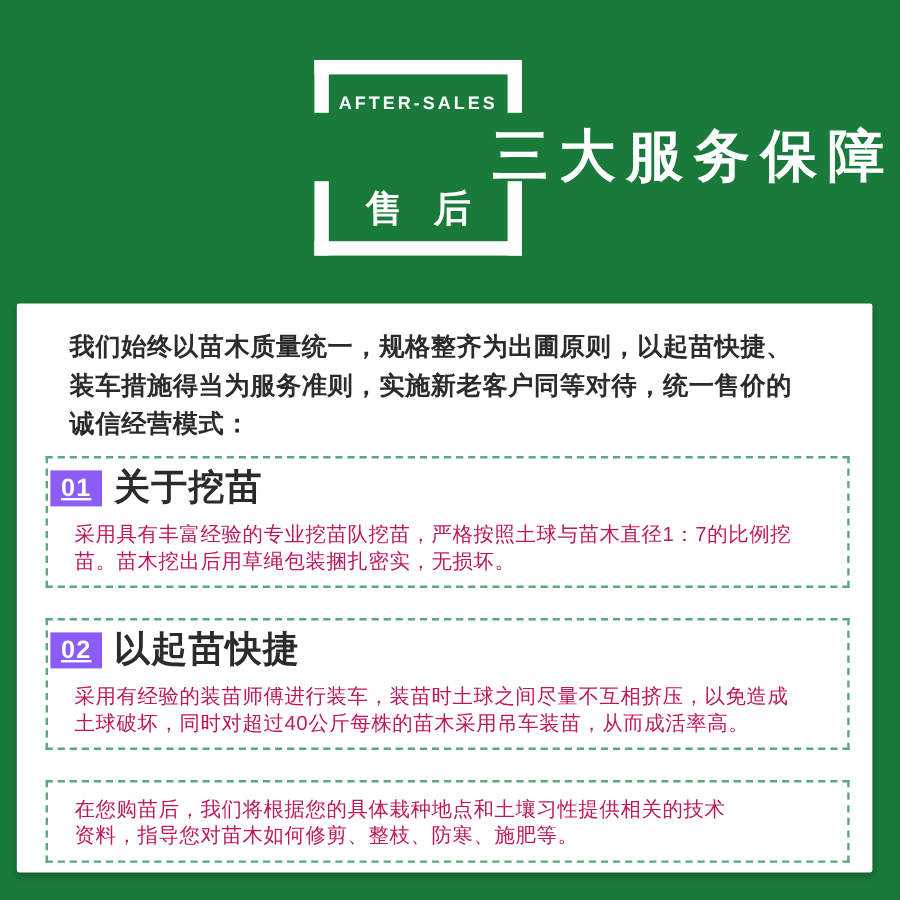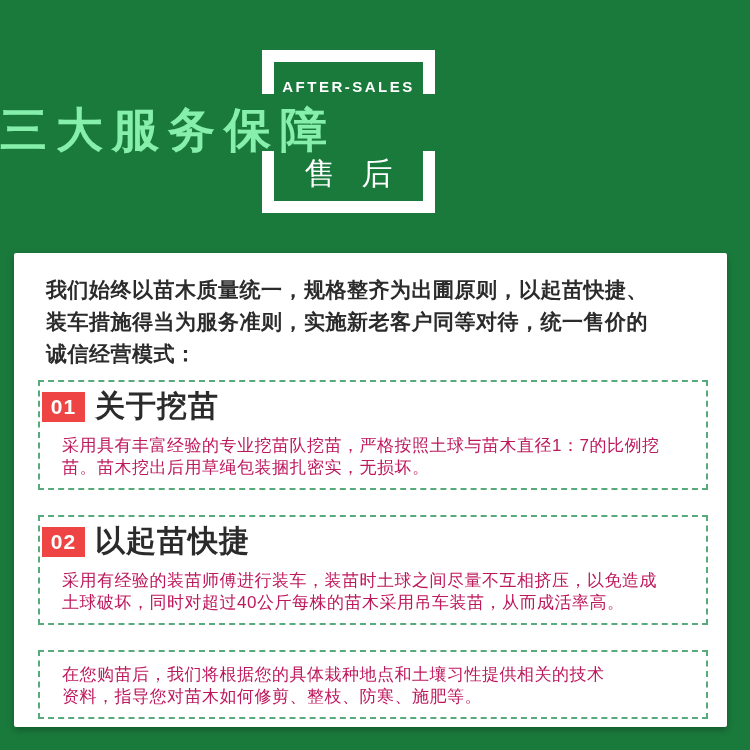--- a/index.html
+++ b/index.html
@@ -24,65 +24,66 @@
   .stub-br { right: 0; bottom: 0; width: 12px; height: 62px; }
 
   .eyebrow {
     position: absolute; left: 262px; top: 78px; width: 173px;
     text-align: center; color: #ffffff;
     font-size: 15px; font-weight: 600; letter-spacing: 2.5px;
     white-space: nowrap;
   }
   .main-title {
     position: absolute; left: 0; top: 99px; width: 746px;
-    text-align: left; color: #86efac;
+    text-align: right; color: #ffffff;
     font-size: 47px; font-weight: bold; letter-spacing: 9px;
     white-space: nowrap;
   }
   .sub-title {
     position: absolute; left: 262px; top: 153px; width: 173px;
     text-align: center; color: #ffffff;
-    font-size: 31px; font-weight: 400;
+    font-size: 31px; font-weight: 700;
     letter-spacing: 26px; padding-left: 26px; box-sizing: border-box;
     white-space: nowrap;
   }
 
   
   .card {
     position: absolute; left: 14px; top: 253px; width: 713px; height: 474px;
     background: #ffffff; border-radius: 2px;
     box-shadow: 0 3px 7px rgba(0,0,0,0.28);
     box-sizing: border-box;
     padding: 21px 19px 0 24px;
     overflow: hidden;
   }
 
   .intro {
-    margin: 0 0 10px 8px;
+    margin: 0 0 10px 20px;
     font-size: 21px; font-weight: bold; color: #2b2b2b;
     line-height: 32px; letter-spacing: 0.5px;
     white-space: pre-line;
   }
 
   .sec-box {
     position: relative;
     border: 2px dashed #58aa7c;
     box-sizing: border-box;
     margin: 0 0 25px 0;
     padding: 4px 18px 9px 22px;
   }
   .sec-head { display: flex; align-items: center; }
   .num-badge {
     display: flex; align-items: center; justify-content: center;
     width: 43px; height: 30px;
     margin-left: -20px;
-    background: #ef4444; color: #ffffff;
+    background: #8b5cf6; color: #ffffff;
     font-size: 21px; font-weight: bold;
     letter-spacing: 1px;
     flex: 0 0 auto;
+    text-decoration: underline;
   }
   .sec-title {
     margin: 0 0 0 10px;
     font-size: 30px; font-weight: 600; color: #2b2b2b;
     letter-spacing: 1px;
     white-space: nowrap;
   }
   .sec-body {
     margin: 8px 0 0 0;
     font-size: 17px; color: #be185d;

